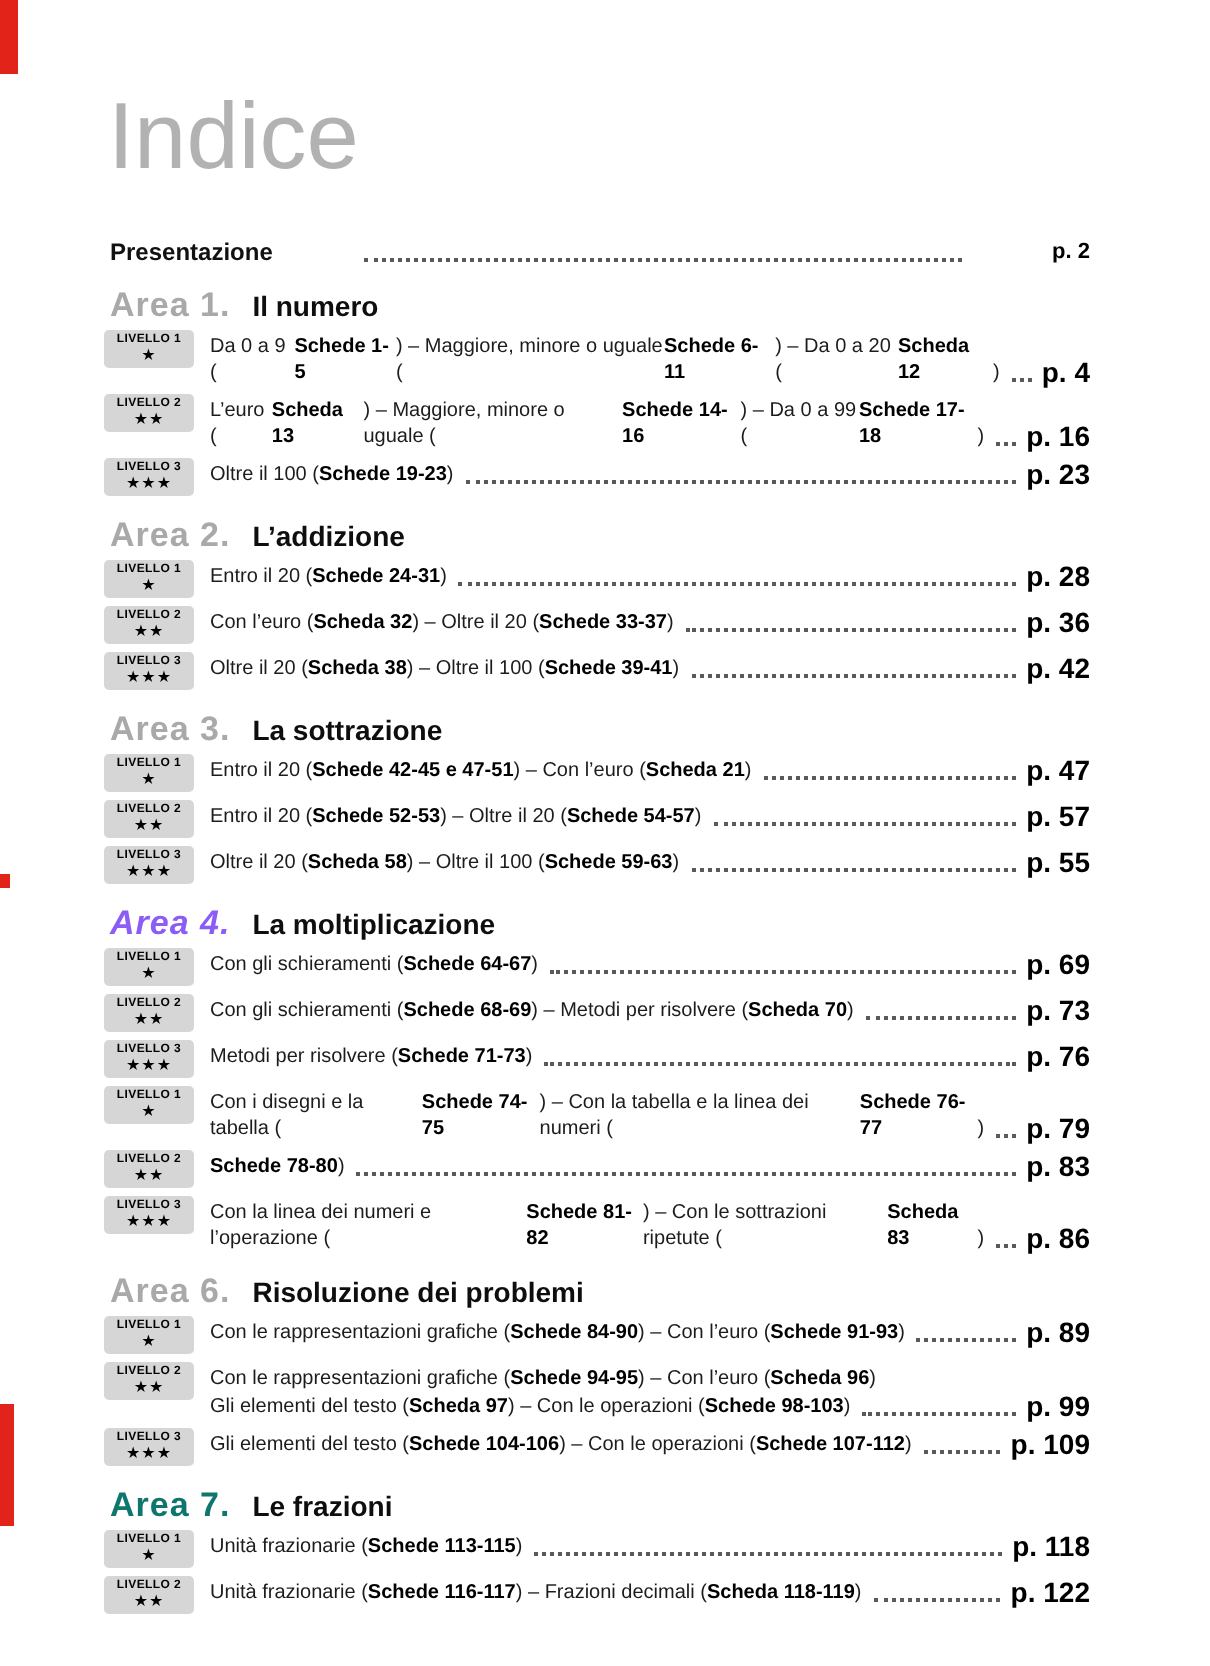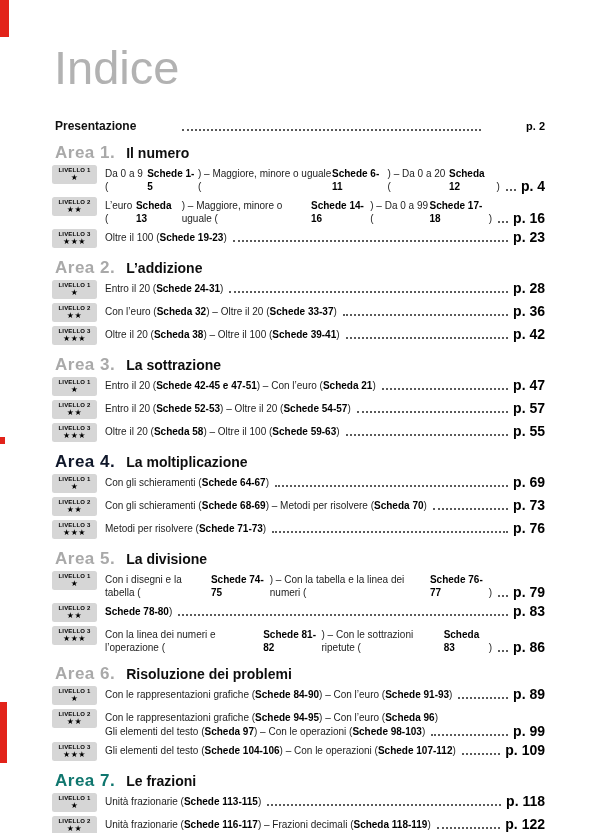--- a/index.html
+++ b/index.html
@@ -226,21 +226,21 @@
             <span class="seg seg-b">Scheda 58</span>
             <span class="seg">) – Oltre il 100 (</span>
             <span class="seg seg-b">Schede 59-63</span>
             <span class="seg">)</span>
             <span class="leader"></span>
             <span class="page-num">p. 55</span>
           </div>
         </div>
       </div>
       <div class="area-heading">
-        <span class="area-label" style="color: #0f172a;">Area 4.</span>
+        <span class="area-label" style="color: #8b5cf6; font-style: italic;">Area 4.</span>
         <span class="area-title">La moltiplicazione</span>
       </div>
       <div class="toc-row">
         <div class="level-badge" style="background: rgb(214, 214, 214);">
           <span class="level-label">LIVELLO 1</span>
           <span class="level-stars">★</span>
         </div>
         <div class="row-lines">
           <div class="row-line">
             <span class="seg">Con gli schieramenti (</span>
@@ -276,24 +276,20 @@
         <div class="row-lines">
           <div class="row-line">
             <span class="seg">Metodi per risolvere (</span>
             <span class="seg seg-b">Schede 71-73</span>
             <span class="seg">)</span>
             <span class="leader"></span>
             <span class="page-num">p. 76</span>
           </div>
         </div>
       </div>
-      <div class="area-heading">
-        <span class="area-label" style="color: rgb(169, 169, 169);">Area 5.</span>
-        <span class="area-title">La divisione</span>
-      </div>
       <div class="toc-row">
         <div class="level-badge" style="background: rgb(214, 214, 214);">
           <span class="level-label">LIVELLO 1</span>
           <span class="level-stars">★</span>
         </div>
         <div class="row-lines">
           <div class="row-line">
             <span class="seg">Con i disegni e la tabella (</span>
             <span class="seg seg-b">Schede 74-75</span>
             <span class="seg">) – Con la tabella e la linea dei numeri (</span>

